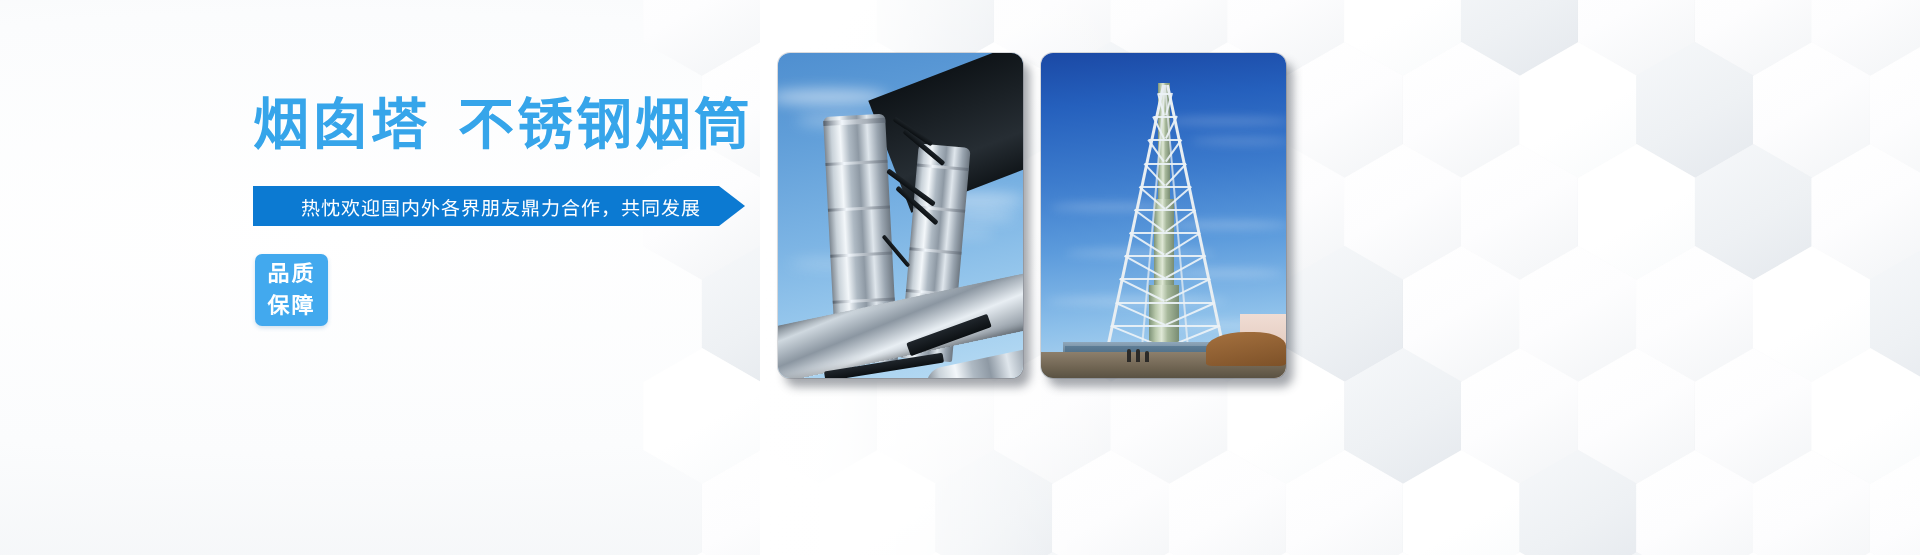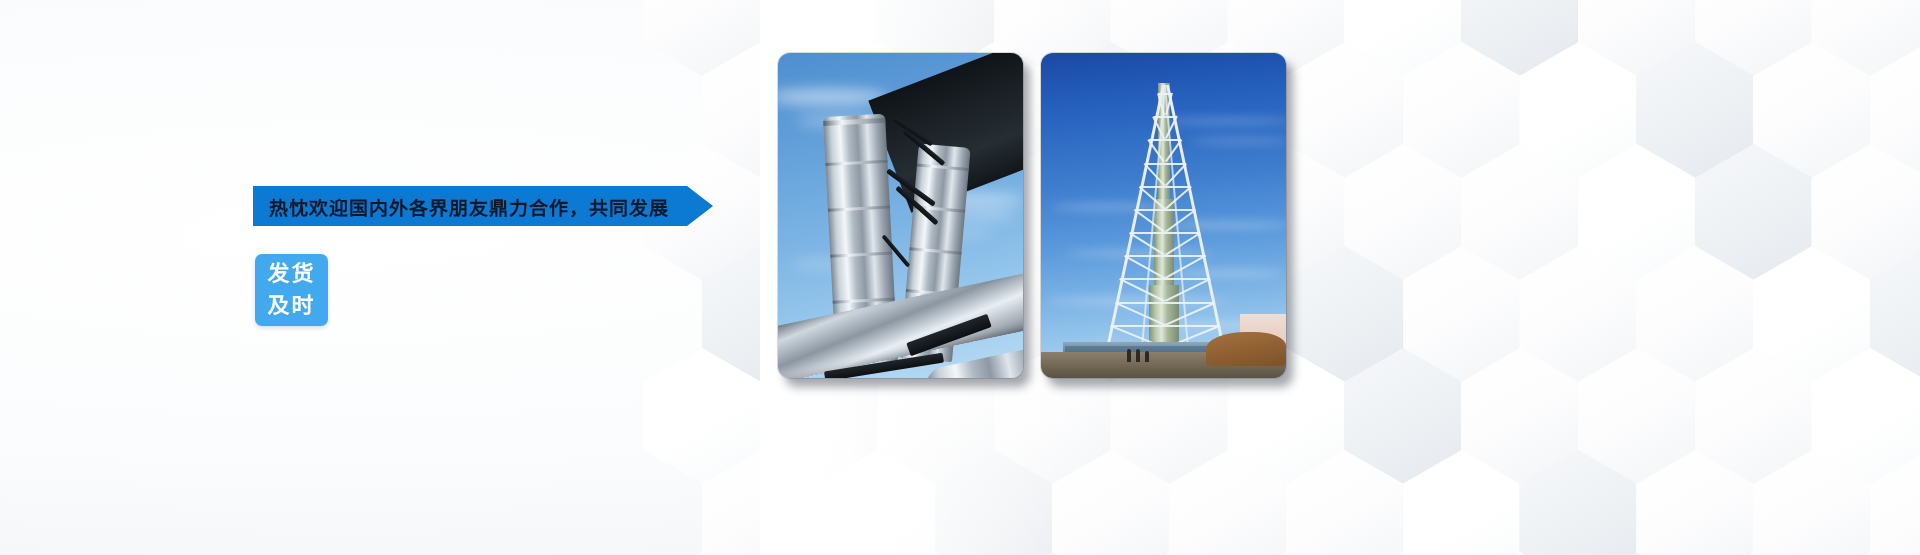--- a/index.html
+++ b/index.html
@@ -62,22 +62,23 @@
   
   .ribbon{
     position:absolute;top:186px;left:0;
     height:40px;padding:0 44px 0 16px;
     display:flex;align-items:center;
     background:#0c7ad2;
     clip-path:polygon(0 0, calc(100% - 26px) 0, 100% 50%, calc(100% - 26px) 100%, 0 100%);
     box-shadow:0 1px 2px rgba(0,0,0,.10);
   }
   .ribbon .txt{
-    color:#0f172a;font-size:19px;font-weight:700;letter-spacing:1px;white-space:nowrap;
+    color:#ffffff;font-size:19px;font-weight:400;letter-spacing:1px;white-space:nowrap;
     font-family:"DejaVu Sans","Liberation Sans",sans-serif;
+    margin-left:32px;
   }
 
   
   .badges{position:absolute;top:254px;left:2px;display:flex;gap:15px;}
   .badge{
     width:73px;height:72px;border-radius:7px;
     background:#42a9ee;
     display:flex;flex-direction:column;align-items:center;justify-content:center;
     box-shadow:0 2px 4px rgba(40,120,180,.22);
   }
@@ -245,29 +246,32 @@
         <div class="hex bright" style="left:700.92px;top:612px;"></div>
         <div class="hex dim" style="left:817.74px;top:612px;"></div>
         <div class="hex" style="left:934.56px;top:612px;"></div>
         <div class="hex" style="left:1051.3799999999999px;top:612px;"></div>
       </div>
     <div class="hexfade"></div>
   </div>
 
   <div class="copy">
 
+    <div class="headline">
+      <span>烟囱塔</span><span class="gap"></span><span>不锈钢烟筒</span>
+    </div>
 
     <div class="ribbon">
       <span class="txt">热忱欢迎国内外各界朋友鼎力合作，共同发展</span>
     </div>
 
     <div class="badges">
       <div class="badge">
-        <span>发货</span>
-        <span>及时</span>
+        <span>品质</span>
+        <span>保障</span>
       </div>
     </div>
   </div>
 
   <div class="photo" id="photo-left">
     <div class="frame">
       <div class="skyA"></div>
 
       <div class="cloudA" style="left:-10px;top:36px;width:120px;height:16px;"></div>
       <div class="cloudA" style="left:18px;top:62px;width:90px;height:11px;opacity:.7;"></div>

